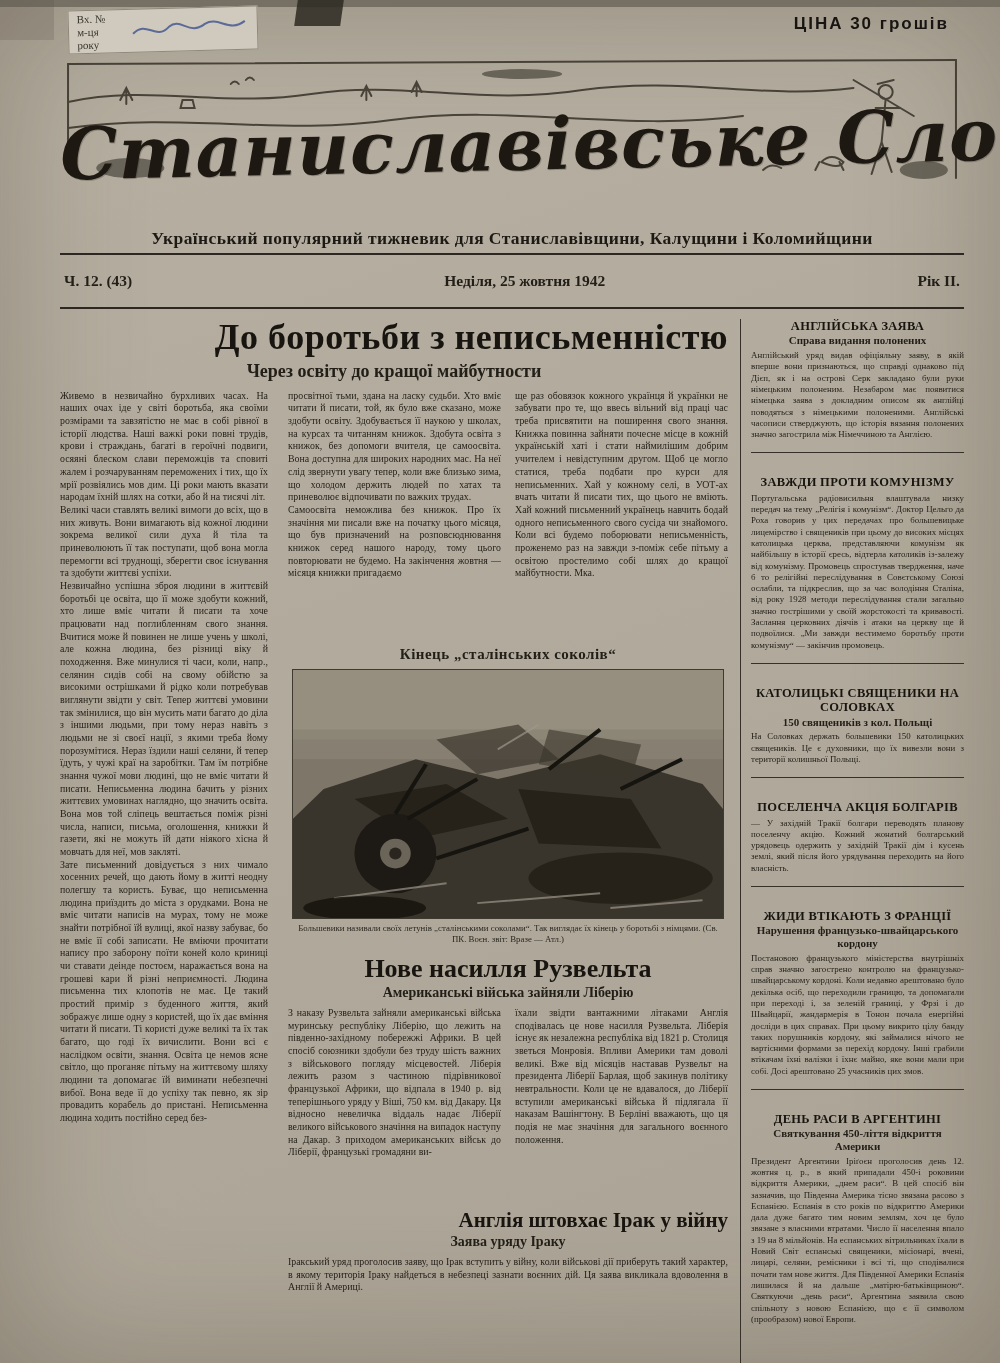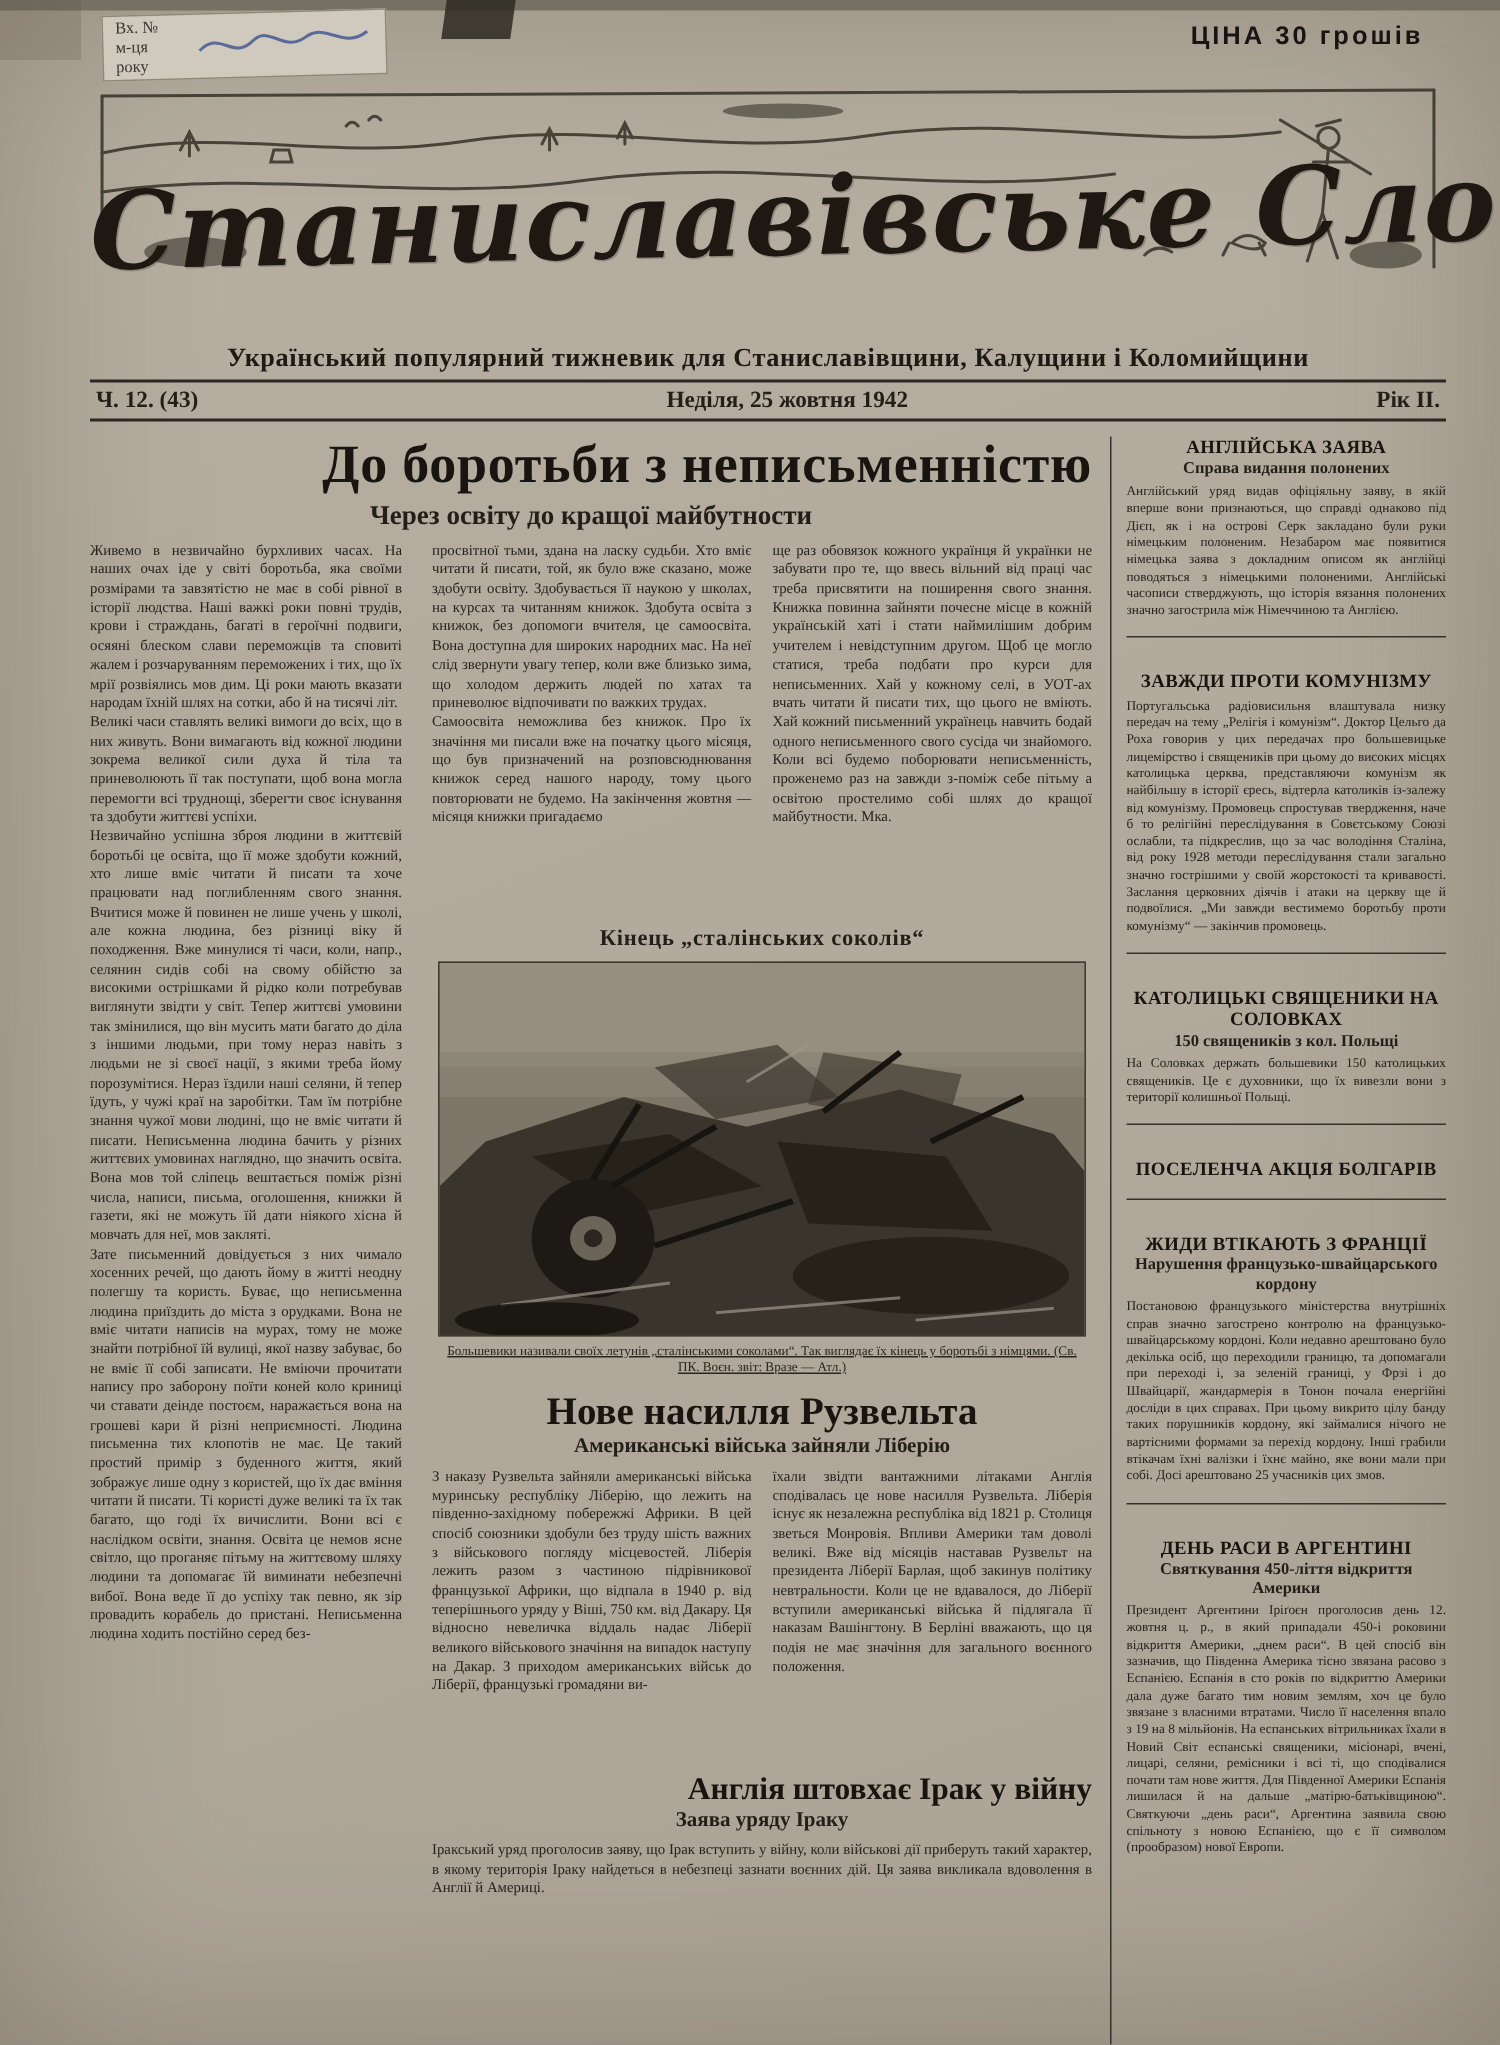--- a/index.html
+++ b/index.html
@@ -50,21 +50,21 @@
     white-space:nowrap;
   }
   .subtitle{
     text-align:center; font-weight:bold; font-size:17.5px;
     letter-spacing:.4px; padding:2px 0 4px;
     color:#1d1914;
   }
   .dateline{
     display:flex; justify-content:space-between; align-items:center;
     border-top:2px solid #2c2720; border-bottom:2px solid #2c2720;
-    padding:3px 4px; font-weight:bold; font-size:15.5px;
+    padding:17px 4px; font-weight:bold; font-size:15.5px;
   }
 
   
   .content{ display:flex; gap:12px; margin-top:10px; height:1074px; }
   .main{ width:668px; flex:0 0 668px; }
   .sidebar{
     flex:1; border-left:1.5px solid #363128; padding-left:10px;
     overflow:hidden; height:100%;
   }
 
@@ -90,21 +90,21 @@
     text-align:center; font-weight:bold; font-size:15px; letter-spacing:.5px;
     margin-bottom:6px;
   }
   .photo{
     height:250px; margin:0 4px; border:1px solid #3f3a30;
     background:#6e675c; overflow:hidden;
   }
   .photo svg{ width:100%; height:100%; display:block; }
   .photo-caption{
     font-size:8.8px; line-height:1.25; text-align:center;
-    margin:4px 10px 0; color:#2a261f;text-decoration:underline;
+    margin:4px 10px 0; color:#2a261f;
   }
 
   .article{ margin-top:10px; }
   .article h3{
     text-align:center; font-weight:bold; color:#181510; line-height:1.05;
   }
   .article.big h3{ font-size:26px; }
   .article.small h3{ font-size:21px;text-align:right; }
   .article h4{ text-align:center; font-weight:bold; font-size:14px; margin:3px 0 6px; }
   .twocol{ display:flex; gap:14px; overflow:hidden; }
@@ -268,20 +268,21 @@
         <div class="sb-body">Португальська радіовисильня влаштувала низку передач на тему „Релігія і комунізм“. Доктор Цельго да Роха говорив у цих передачах про большевицьке лицемірство і священиків при цьому до високих місцях католицька церква, представляючи комунізм як найбільшу в історії єресь, відтерла католиків із-залежу від комунізму. Промовець спростував твердження, наче б то релігійні переслідування в Совєтському Союзі ослабли, та підкреслив, що за час володіння Сталіна, від року 1928 методи переслідування стали загально значно гострішими у своїй жорстокості та кривавості. Заслання церковних діячів і атаки на церкву ще й подвоїлися. „Ми завжди вестимемо боротьбу проти комунізму“ — закінчив промовець.</div>
       </div>
       <div class="sb-article">
         <div class="sb-title">КАТОЛИЦЬКІ СВЯЩЕНИКИ НА СОЛОВКАХ</div>
         <div class="sb-sub">150 священиків з кол. Польщі</div>
         <div class="sb-body">На Соловках держать большевики 150 католицьких священиків. Це є духовники, що їх вивезли вони з території колишньої Польщі.</div>
       </div>
       <div class="sb-article">
         <div class="sb-title">ПОСЕЛЕНЧА АКЦІЯ БОЛГАРІВ</div>
 
+        <div class="sb-body">— У західній Тракії болгари переводять планову поселенчу акцію. Кожний жонатий болгарський урядовець одержить у західній Тракії дім і кусень землі, який після його урядування переходить на його власність.</div>
       </div>
       <div class="sb-article">
         <div class="sb-title">ЖИДИ ВТІКАЮТЬ З ФРАНЦІЇ</div>
         <div class="sb-sub">Нарушення французько-швайцарського кордону</div>
         <div class="sb-body">Постановою французького міністерства внутрішніх справ значно загострено контролю на французько-швайцарському кордоні. Коли недавно арештовано було декілька осіб, що переходили границю, та допомагали при переході і, за зеленій границі, у Фрзі і до Швайцарії, жандармерія в Тонон почала енергійні досліди в цих справах. При цьому викрито цілу банду таких порушників кордону, які займалися нічого не вартісними формами за перехід кордону. Інші грабили втікачам їхні валізки і їхнє майно, яке вони мали при собі. Досі арештовано 25 учасників цих змов.</div>
       </div>
       <div class="sb-article">
         <div class="sb-title">ДЕНЬ РАСИ В АРГЕНТИНІ</div>
         <div class="sb-sub">Святкування 450-ліття відкриття Америки</div>
         <div class="sb-body">Президент Аргентини Іріґоєн проголосив день 12. жовтня ц. р., в який припадали 450-і роковини відкриття Америки, „днем раси“. В цей спосіб він зазначив, що Південна Америка тісно звязана расово з Еспанією. Еспанія в сто років по відкриттю Америки дала дуже багато тим новим землям, хоч це було звязане з власними втратами. Число її населення впало з 19 на 8 мільйонів. На еспанських вітрильниках їхали в Новий Світ еспанські священики, місіонарі, вчені, лицарі, селяни, ремісники і всі ті, що сподівалися почати там нове життя. Для Південної Америки Еспанія лишилася й на дальше „матірю-батьківщиною“. Святкуючи „день раси“, Аргентина заявила свою спільноту з новою Еспанією, що є її символом (прообразом) нової Европи.</div>

